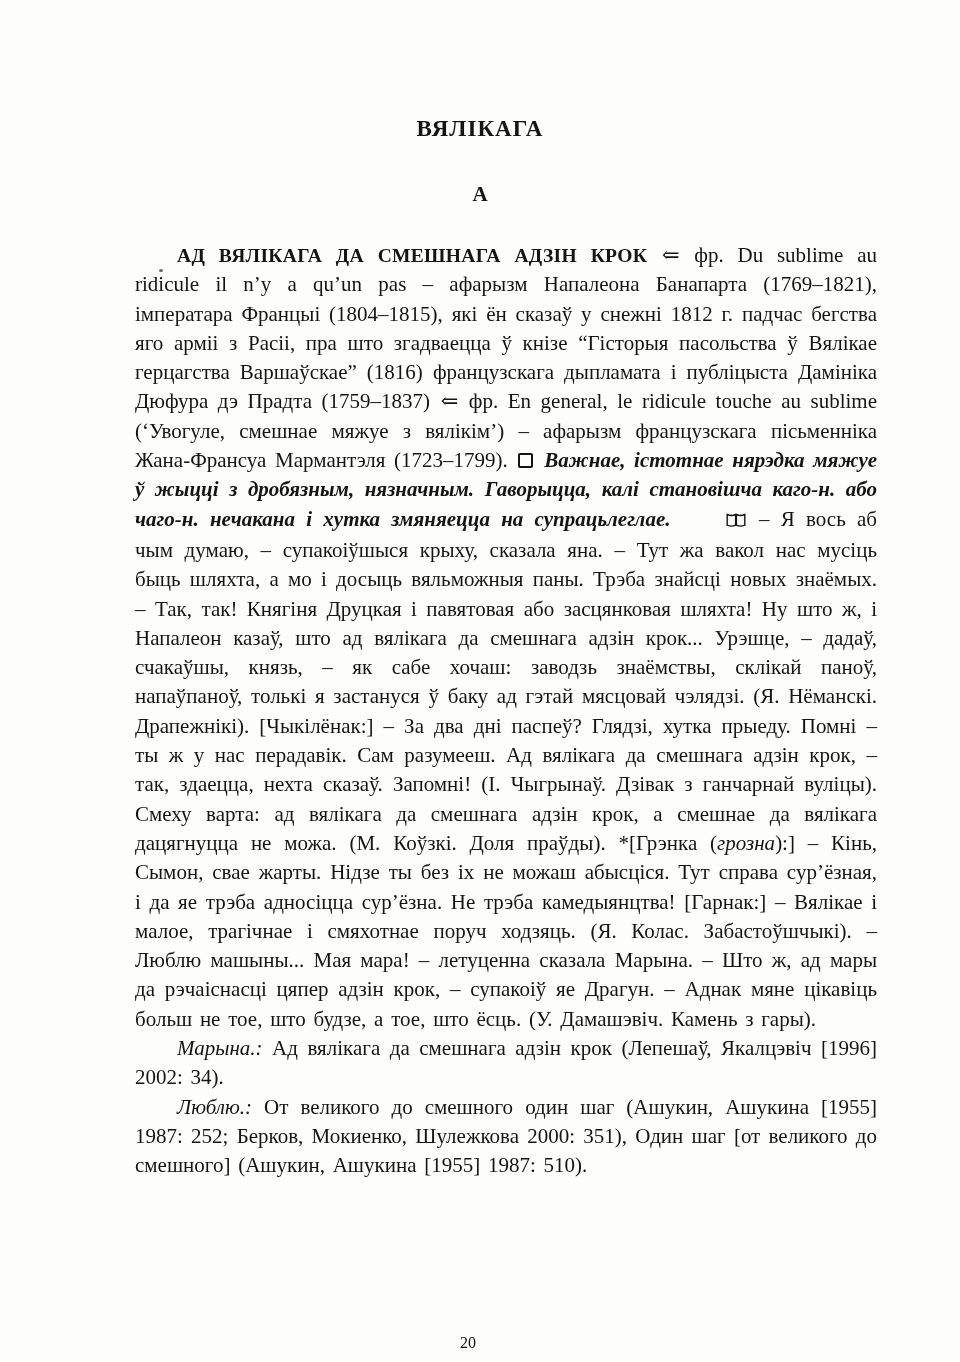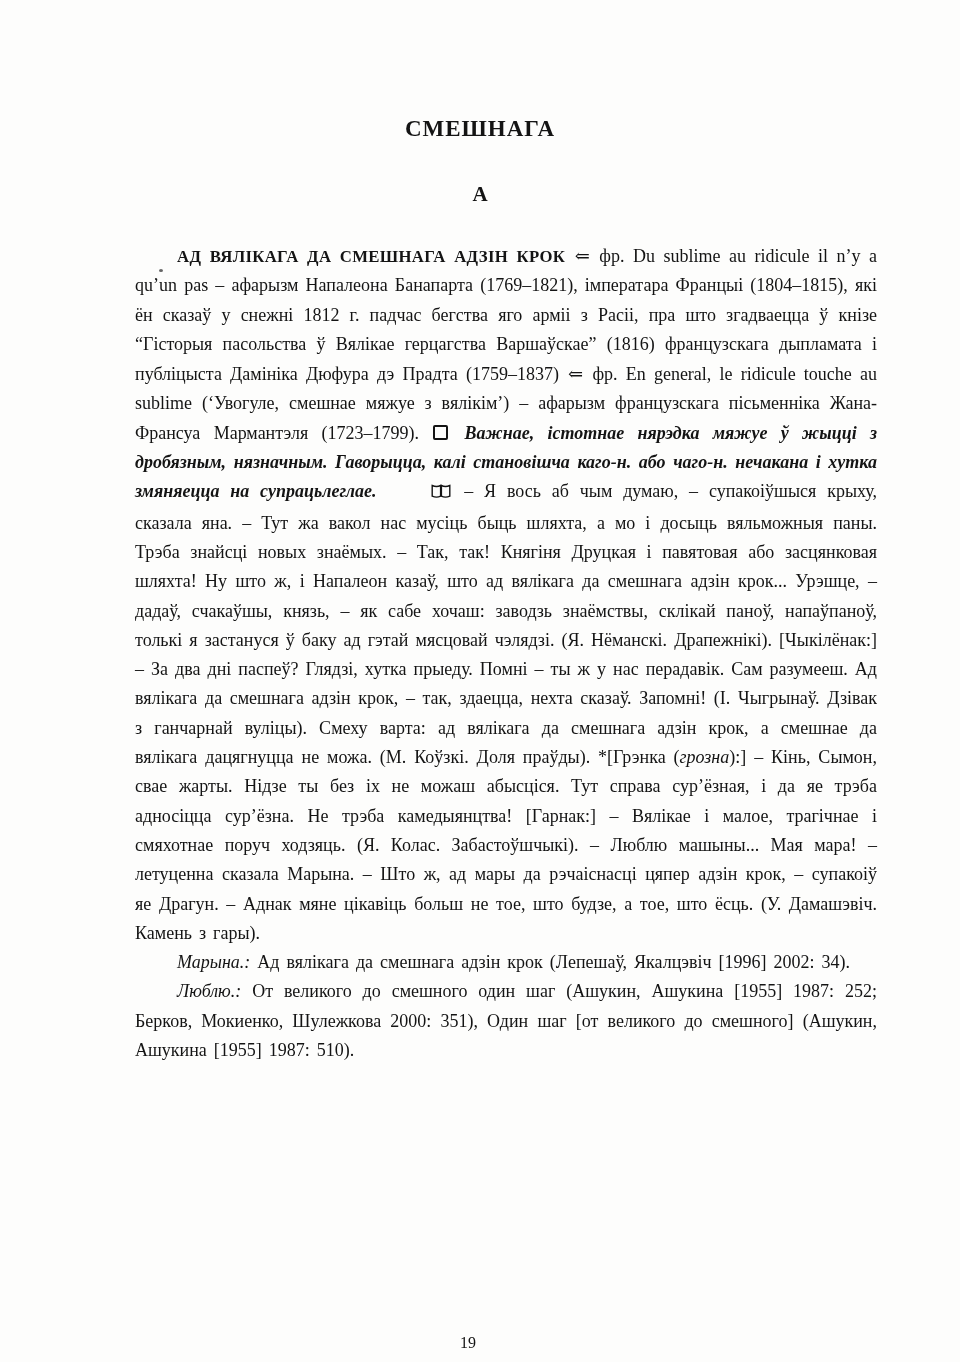--- a/index.html
+++ b/index.html
@@ -21,21 +21,21 @@
   }
   .section-letter {
     margin-top: 40px;
     text-align: center;
     font-size: 21px;
     font-weight: bold;
   }
   .text-column {
     margin: 34px auto 0 135px;
     width: 742px;
-    font-size: 18px;
+    font-size: 21px;
     line-height: 29.3px;
     text-align: justify;
     word-spacing: 2.5px;
   }
   .para { margin: 0; text-indent: 42px; }
   .headword { font-weight: bold; font-size: 0.93em; letter-spacing: 0.3px; }
   .arrow { font-family: "DejaVu Serif", serif; padding: 0 1px; }
   .definition { font-weight: bold; font-style: italic; }
   .italic { font-style: italic; }
   .square-icon {
@@ -62,21 +62,21 @@
     border-radius: 50%;
   }
 </style>
 </head>
 <body>
 
 <div class="page">
 
   <span class="artifact-dot"></span>
 
-  <h1 class="title">СМЕШНАГА</h1>
+  <h1 class="title">ВЯЛІКАГА</h1>
 
   <div class="section-letter">А</div>
 
   <div class="text-column">
 
     <p class="para">
       <span class="headword">АД ВЯЛІКАГА ДА СМЕШНАГА АДЗІН КРОК</span>
       <span class="arrow">⇐</span>
       <span>фр. Du sublime au ridicule il n’y a qu’un pas – афарызм Напалеона Банапарта (1769–1821), імператара Францыі (1804–1815), які ён сказаў у снежні 1812 г. падчас бегства яго арміі з Расіі, пра што згадваецца ў кнізе “Гісторыя пасольства ў Вялікае герцагства Варшаўскае” (1816) французскага дыпламата і публіцыста Дамініка Дюфура дэ Прадта (1759–1837)</span>
       <span class="arrow">⇐</span>
@@ -95,15 +95,15 @@
       <span>Ад вялікага да смешнага адзін крок (Лепешаў, Якалцэвіч [1996] 2002: 34).</span>
     </p>
 
     <p class="para">
       <span class="italic">Люблю.:</span>
       <span>От великого до смешного один шаг (Ашукин, Ашукина [1955] 1987: 252; Берков, Мокиенко, Шулежкова 2000: 351), Один шаг [от великого до смешного] (Ашукин, Ашукина [1955] 1987: 510).</span>
     </p>
 
   </div>
 
-  <div class="page-number">19</div>
+  <div class="page-number">20</div>
 
 </div>
 
 </body></html>

